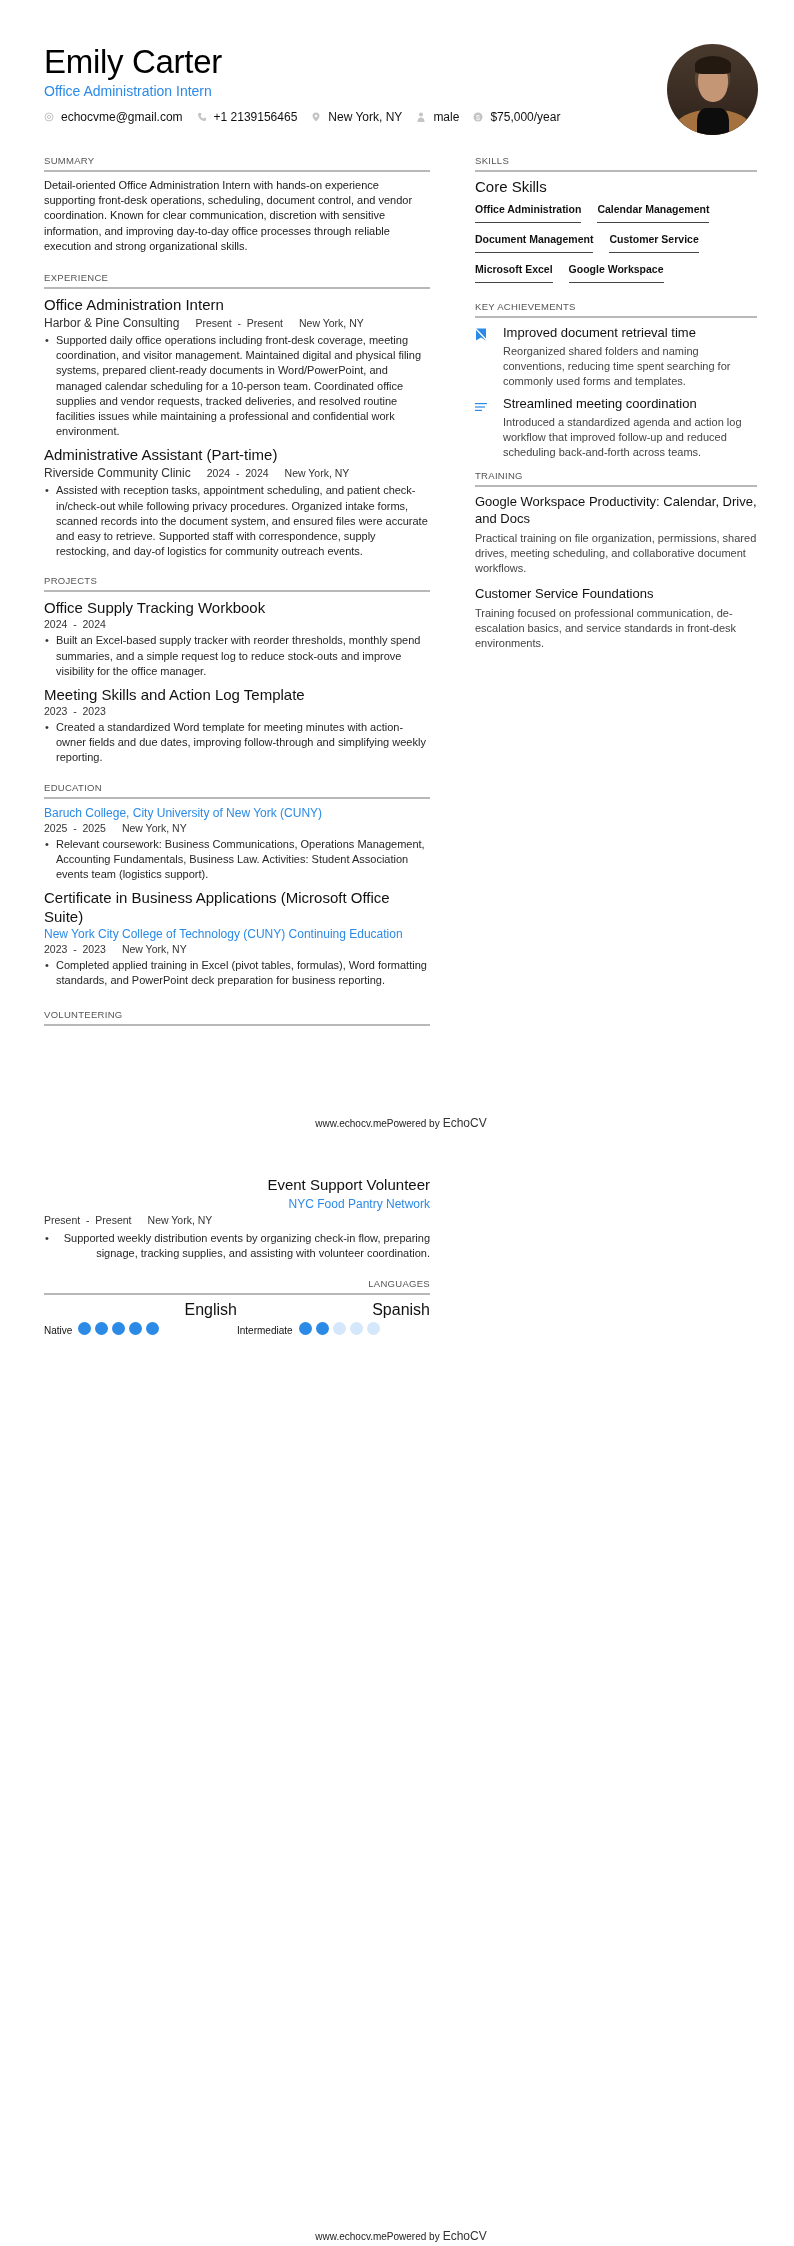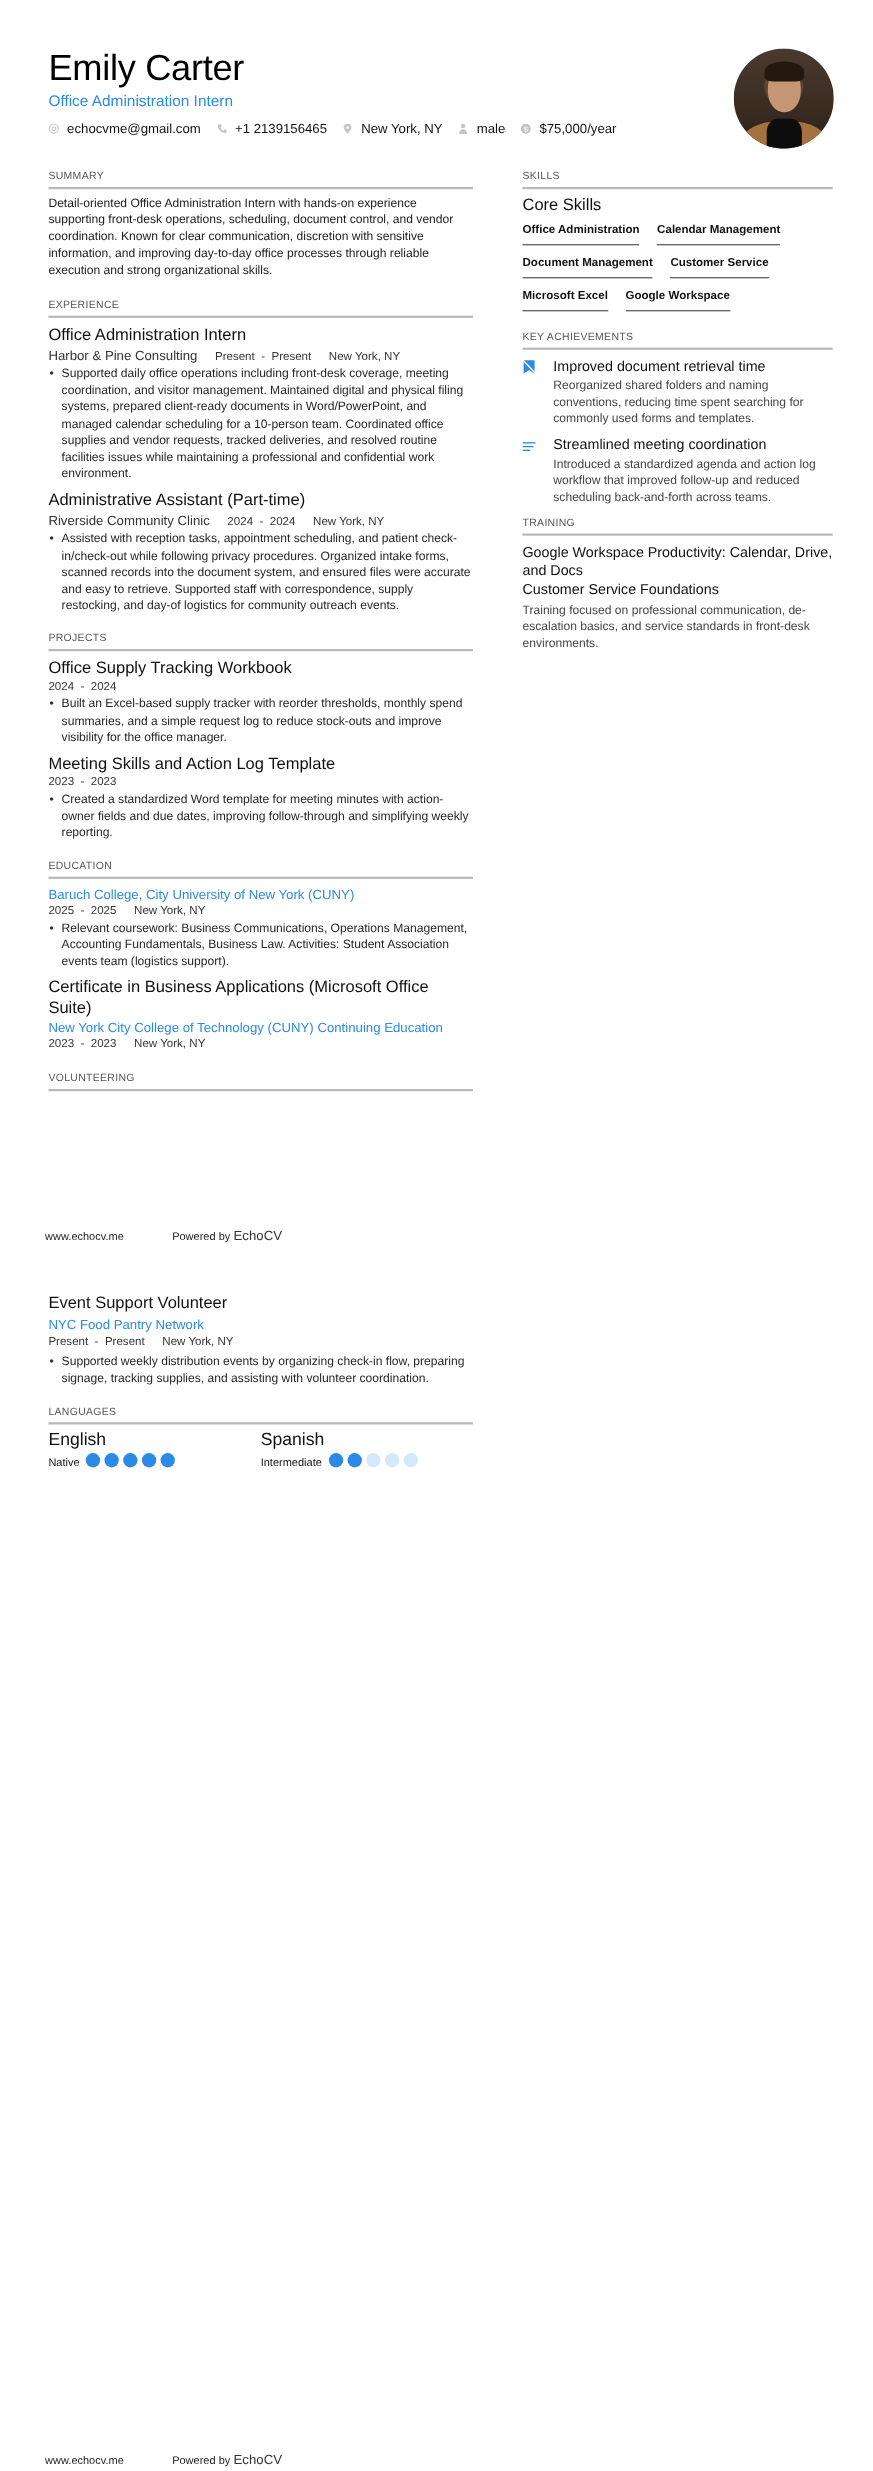--- a/index.html
+++ b/index.html
@@ -48,21 +48,21 @@
     .skill { font-size: 10.5px; font-weight: 700; color: #111; padding: 4px 0 7px 0; border-bottom: 1px solid #444; margin-right: 16px; margin-bottom: 6px; }
 
     .ach { display: flex; margin-bottom: 6px; }
     .ach-icon { width: 28px; flex: 0 0 28px; padding-top: 3px; }
     .ach-title { font-size: 13px; color: #111; line-height: 17px; }
     .ach-desc { font-size: 11px; line-height: 15px; color: #444; margin-top: 3px; }
 
     .tr-title { font-size: 13px; color: #111; line-height: 17px; }
     .tr-desc { font-size: 11px; line-height: 15px; color: #444; margin-top: 4px; margin-bottom: 9px; }
 
-    .footer { position: absolute; left: 41px; width: 720px; display: flex; justify-content: flex-start; align-items: baseline; font-size: 10px; color: #222; gap: 44px; }
+    .footer { position: absolute; left: 41px; width: 720px; display: flex; justify-content: center; align-items: baseline; font-size: 10px; color: #222; }
     .footer .brand { font-size: 12px; color: #333; margin-left: 3px; }
 
     .langs { display: flex; }
     .lang { width: 196px; }
     .lang-name { font-size: 16px; color: #111; }
     .lang-row { display: flex; align-items: center; margin-top: 2px; }
     .lang-level { font-size: 10px; color: #111; margin-right: 6px; }
     .dot { width: 13px; height: 13px; border-radius: 50%; margin-right: 4px; display: inline-block; }
   </style>
 </head>
@@ -196,20 +196,23 @@
         </ul>
       </div>
 
       <div style="margin-top:6px;">
         <div class="item-title">Certificate in Business Applications (Microsoft Office Suite)</div>
         <div class="org-link">New York City College of Technology (CUNY) Continuing Education</div>
         <div class="meta" style="margin-top:1px;">
           <span class="dates" style="white-space:pre;">2023  -  2023</span>
           <span class="loc">New York, NY</span>
         </div>
+        <ul class="bullets">
+          <li>Completed applied training in Excel (pivot tables, formulas), Word formatting standards, and PowerPoint deck preparation for business reporting.</li>
+        </ul>
       </div>
     </section>
 
     <section style="margin-top:20px;">
       <div class="sec-title">VOLUNTEERING</div>
     </section>
   </div>
 
   <div class="right" style="top:155px;">
 
@@ -258,36 +261,37 @@
           <div class="ach-title">Streamlined meeting coordination</div>
           <div class="ach-desc">Introduced a standardized agenda and action log workflow that improved follow-up and reduced scheduling back-and-forth across teams.</div>
         </div>
       </div>
     </section>
 
     <section style="margin-top:10px;">
       <div class="sec-title">TRAINING</div>
       <div>
         <div class="tr-title">Google Workspace Productivity: Calendar, Drive, and Docs</div>
+        <div class="tr-desc">Practical training on file organization, permissions, shared drives, meeting scheduling, and collaborative document workflows.</div>
       </div>
       <div>
         <div class="tr-title">Customer Service Foundations</div>
         <div class="tr-desc">Training focused on professional communication, de-escalation basics, and service standards in front-desk environments.</div>
       </div>
     </section>
   </div>
 
   <div class="footer" style="top:1116px;">
     <span>www.echocv.me</span>
     <span><span>Powered by</span><span class="brand">EchoCV</span></span>
   </div>
 </div>
 
 <div class="page page2">
-  <div class="left" style="top:52px;">
+  <div class="left" style="top:52px;text-align:right;">
 
     <section>
       <div>
         <div class="item-title">Event Support Volunteer</div>
         <div class="org-link" style="margin-top:2px;">NYC Food Pantry Network</div>
         <div class="meta" style="margin-top:2px;">
           <span class="dates" style="white-space:pre;">Present  -  Present</span>
           <span class="loc">New York, NY</span>
         </div>
         <ul class="bullets" style="margin-top:5px;">

